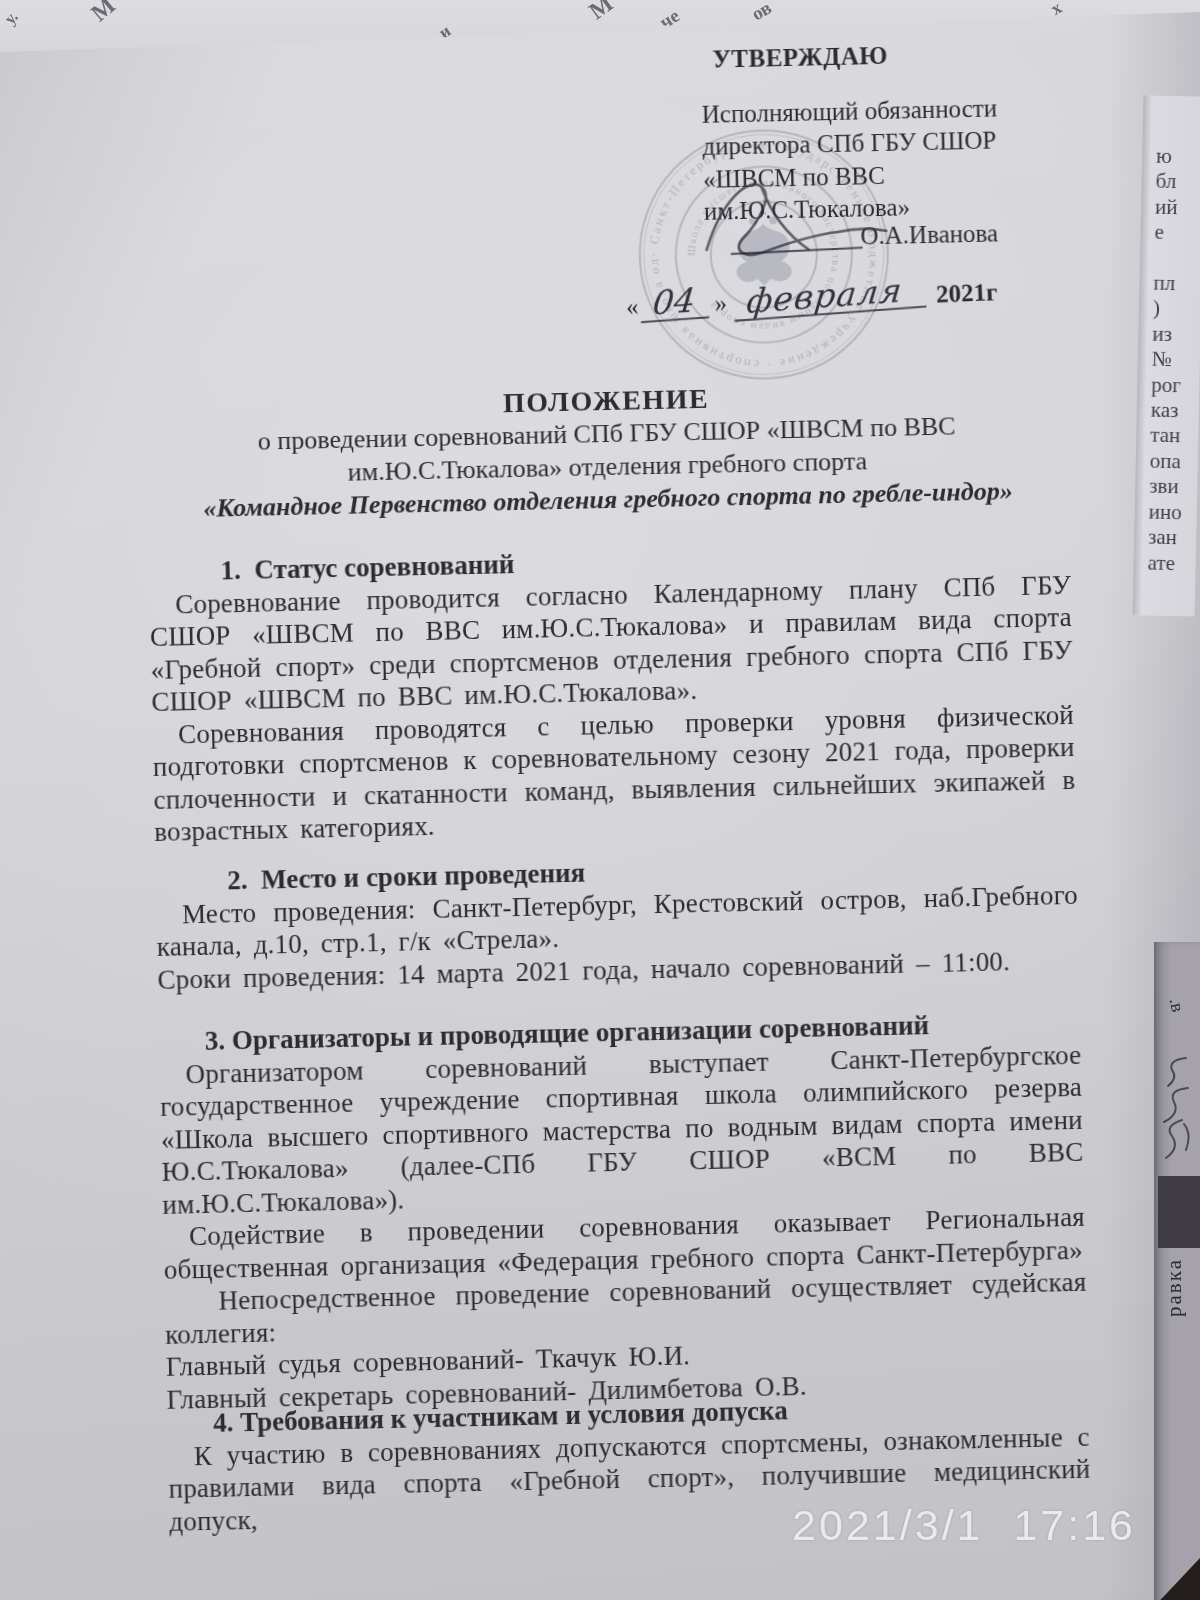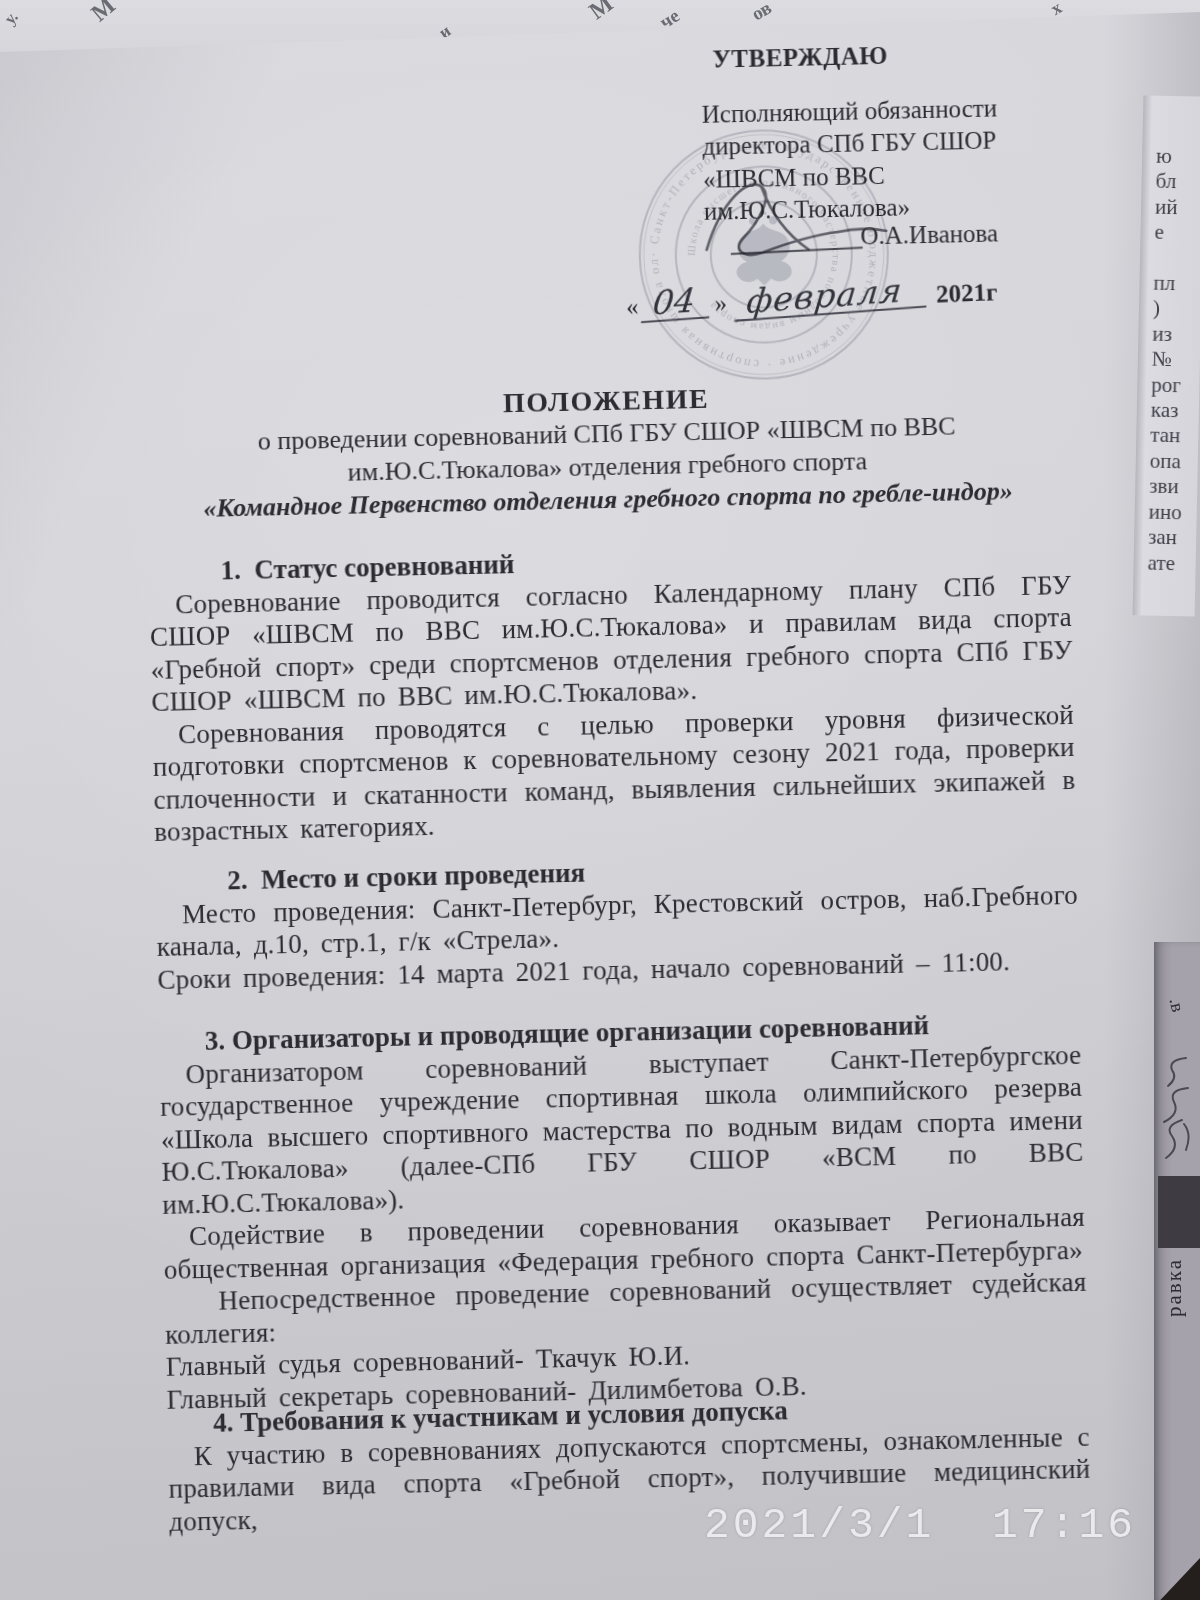--- a/index.html
+++ b/index.html
@@ -67,21 +67,21 @@
   .side-text{position:absolute;left:14px;top:48px;font-size:21px;line-height:25.4px;color:#3e3e48;white-space:pre-line;filter:blur(.3px);}
   .side-band{position:absolute;right:0;top:942px;width:46px;height:660px;background:linear-gradient(90deg,#8f8c96,#a5a2ab 40%);box-shadow:inset 6px 0 8px -4px rgba(40,40,50,.5);}
   .band-frag{position:absolute;left:16px;top:52px;color:#2e2e36;font-size:19px;transform:rotate(78deg);display:inline-block;}
   .band-scribble{position:absolute;left:2px;top:104px;}
   .band-dark{position:absolute;left:4px;top:234px;width:42px;height:72px;background:#3e3b42;}
   .band-vert{position:absolute;left:8px;top:316px;color:#2c2c34;font-size:21px;writing-mode:vertical-rl;transform:rotate(180deg);letter-spacing:2px;}
   .corner-dark{position:absolute;right:0;bottom:0;width:44px;height:42px;background:#241f1c;clip-path:polygon(100% 0,100% 100%,10% 100%);}
   
   .cam-ts{
     position:absolute;right:64px;bottom:50px;
-    font-family:Liberation Mono, monospace;font-size:43px;font-weight:400;
+    font-family:Liberation Sans, sans-serif;font-size:43px;font-weight:400;
     color:#ededf0;letter-spacing:3px;opacity:.95;white-space:pre;
     text-shadow:0 0 3px rgba(90,90,100,.35);
   }
 </style>
 </head>
 <body>
 
 <div class="photo">
 
   <div class="top-strip">

